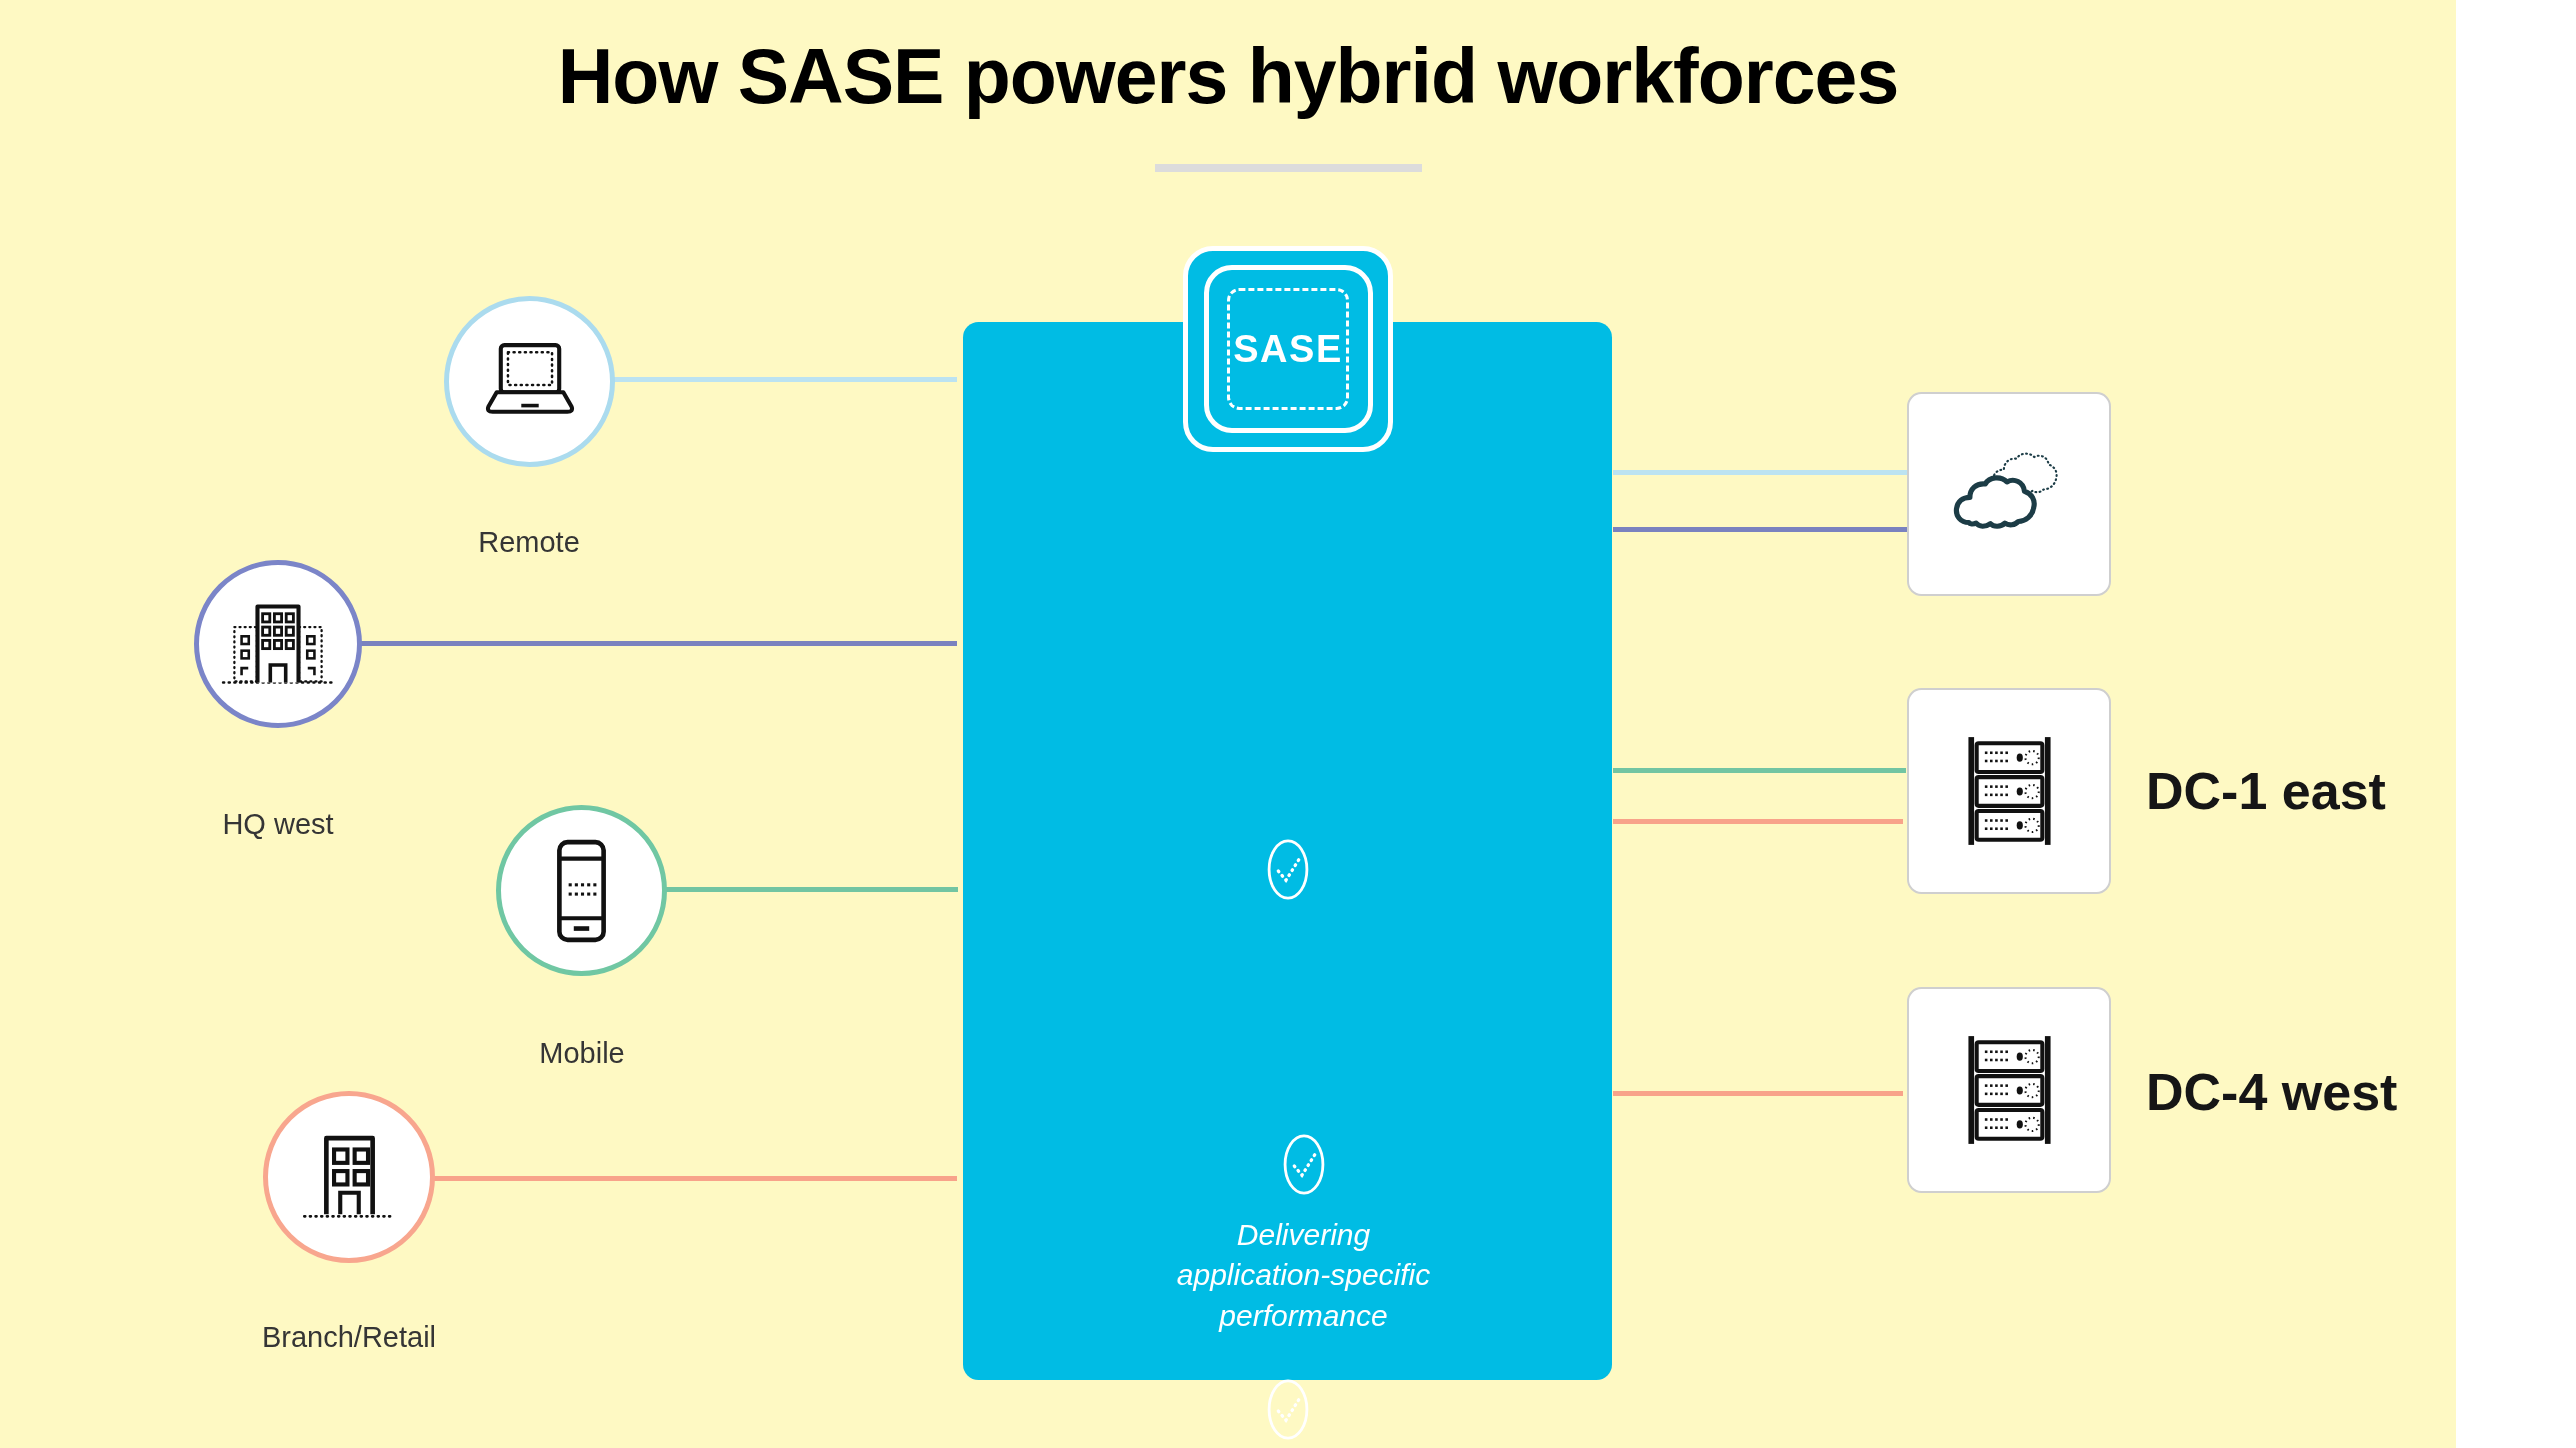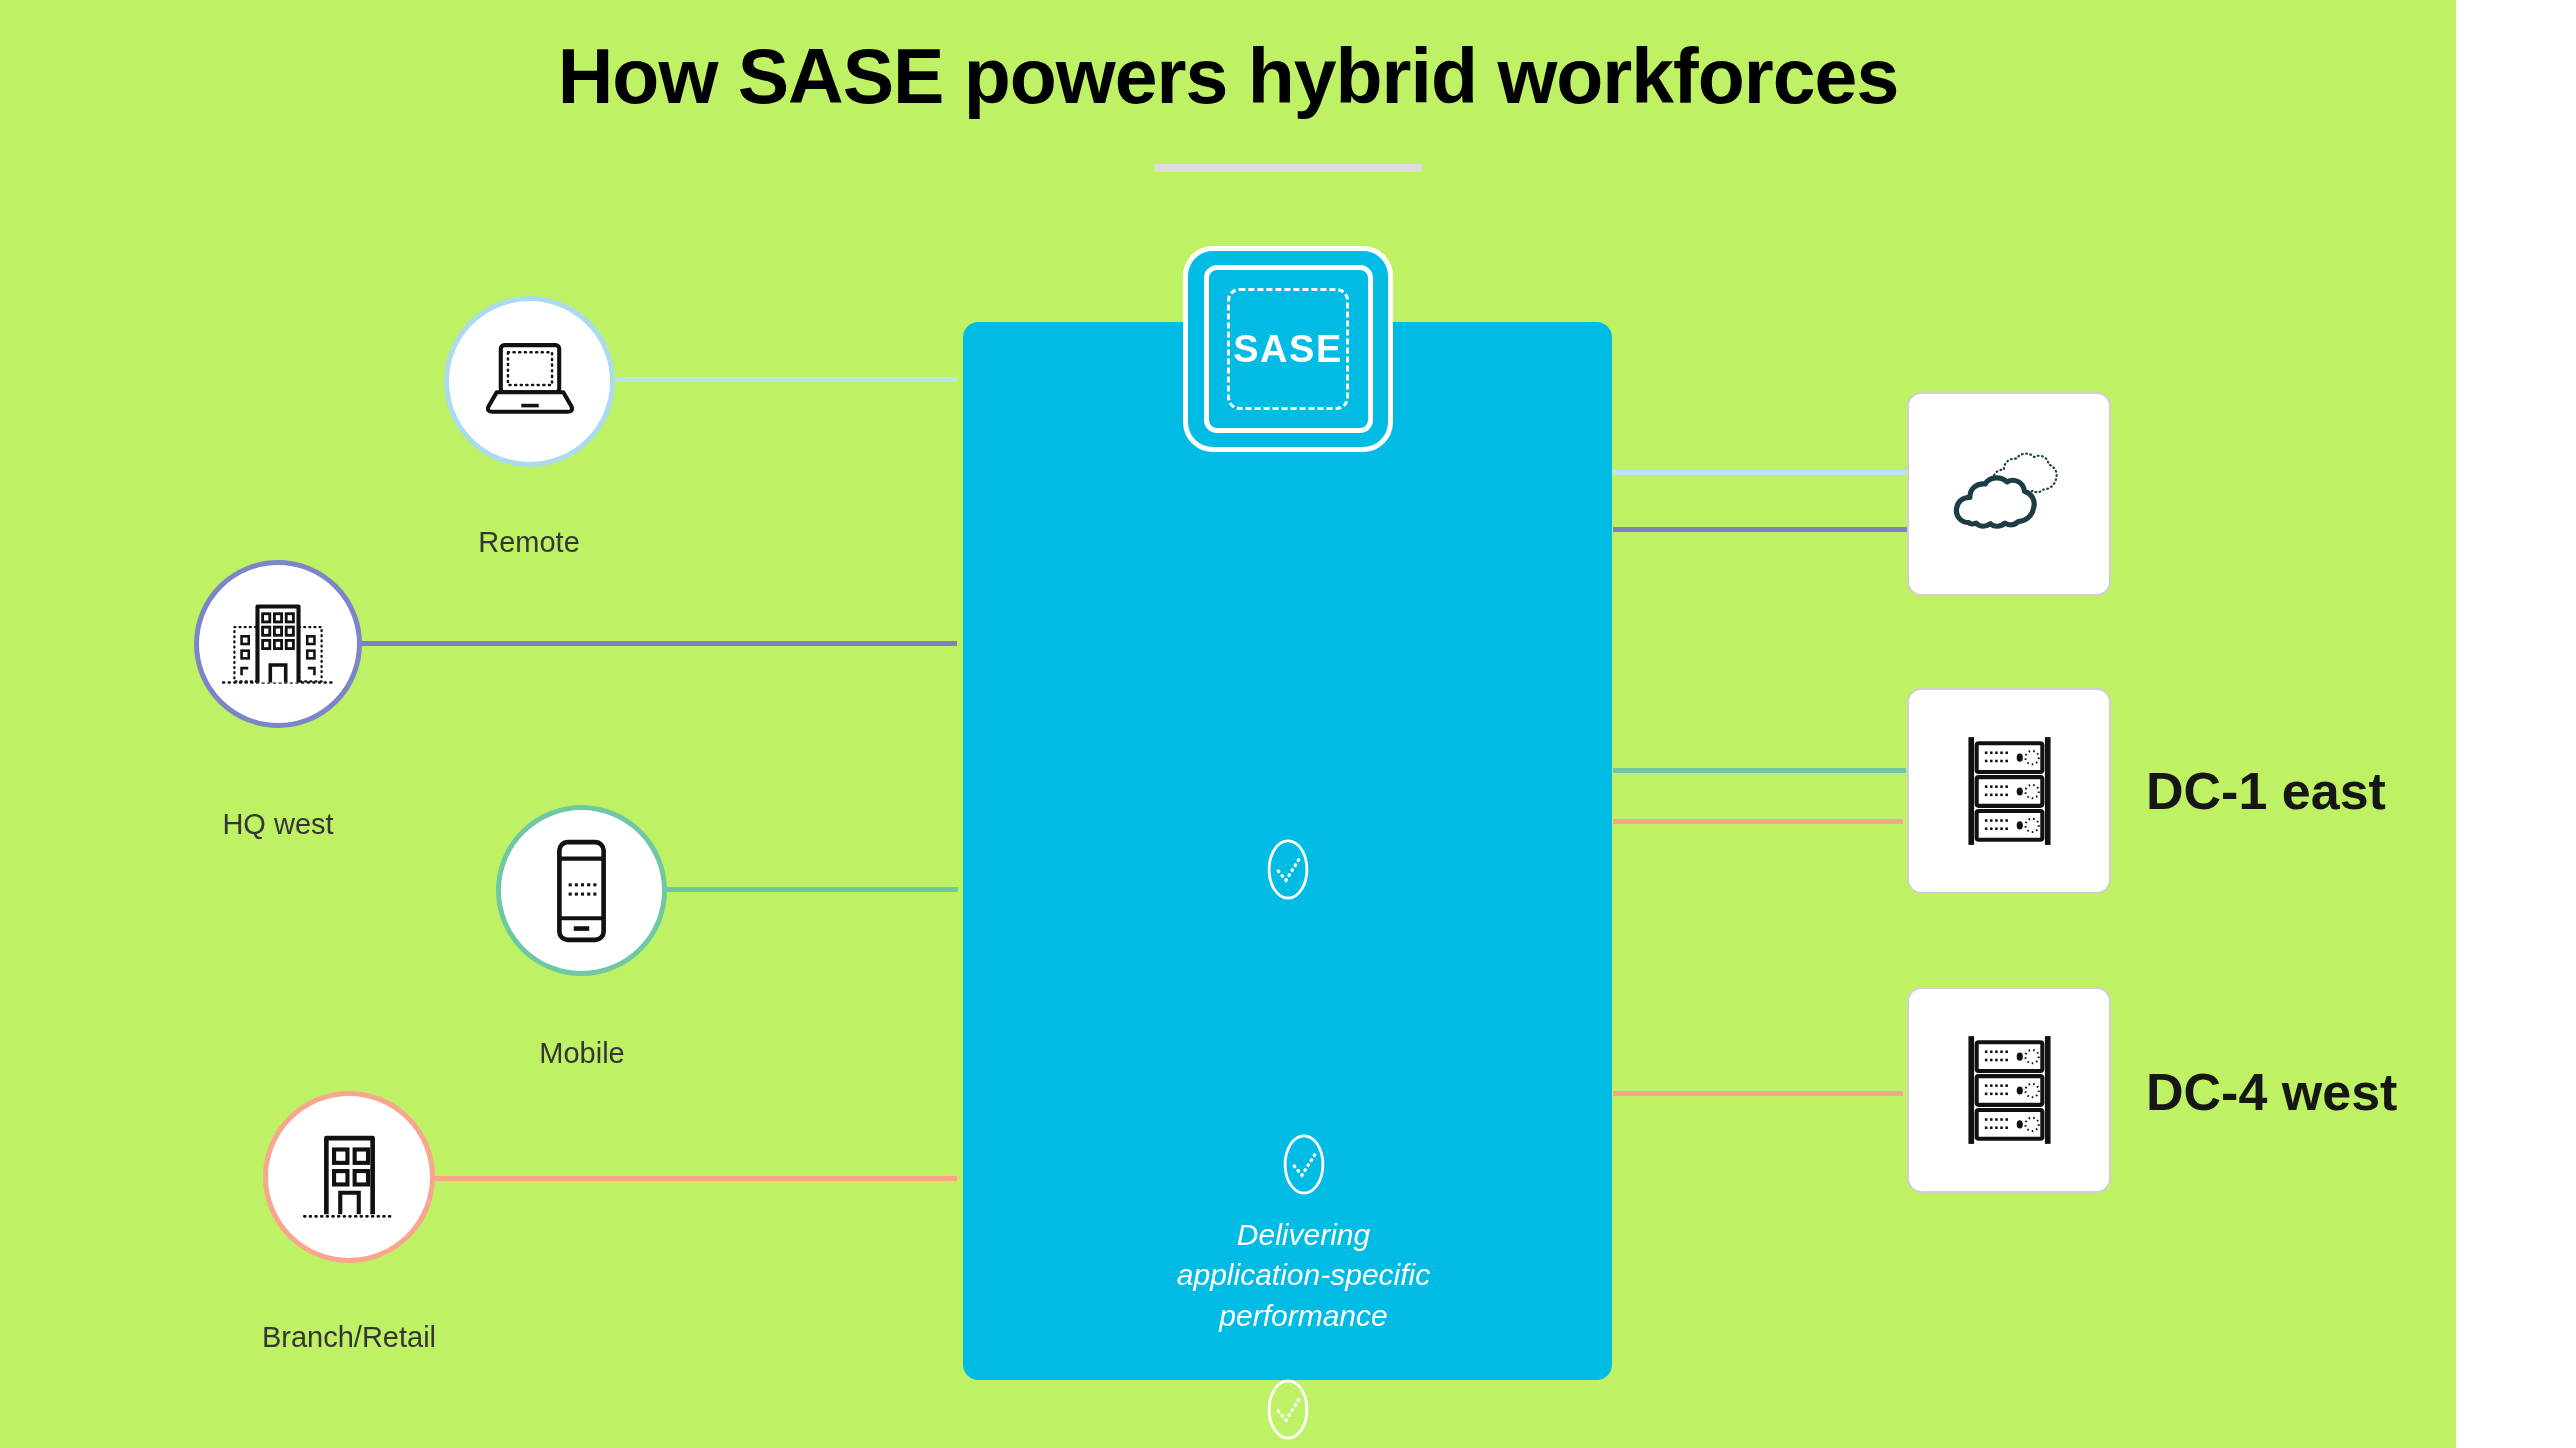--- a/index.html
+++ b/index.html
@@ -1,33 +1,33 @@
 <!DOCTYPE html>
 <html style="font-size:8.2px"><head>
 <meta charset="utf-8">
 <style>
   * { margin:0; padding:0; box-sizing:border-box; }
   html,body { background:#ffffff; }
   body { font-family:"Liberation Sans", sans-serif; }
-  .canvas { position:relative; width:2456px; height:1449px; background:#bef264; overflow:hidden; }
+  .canvas { position:relative; width:2456px; height:1449px; background:#fef9c3; overflow:hidden; }
 
   
   .title { position:absolute; left:0; top:32px; width:100%; text-align:center;
            font-size:77px; font-weight:800; letter-spacing:-1px; color:#000000; }
   .title-underline { position:absolute; left:1155px; top:164px; width:267px; height:8.2px; background:#dcdcdc; }
 
   
   .panel { position:absolute; left:963px; top:322px; width:649px; height:1058px;
            background:#00bce4; border-radius:15.5px; }
 
   
   .badge { position:absolute; left:1183px; top:246px; width:210px; height:206px;
            background:#00bce4; border:5.2px solid #ffffff; border-radius:30px; }
   .badge-inner { position:absolute; left:15.5px; top:14.4px; right:15.5px; bottom:14.4px;
-                 border:5.2px solid #ffffff; border-radius:13px; }
+                 border:5.2px solid #ffffff; border-radius:28px; }
   .badge-dashed { position:absolute; left:18.5px; top:17.5px; right:18.5px; bottom:17.5px;
                   border:3.6px dashed #ffffff; border-radius:12.4px;
                   display:flex; align-items:center; justify-content:center; }
   .badge-label { font-size:38px; font-weight:700; color:#ffffff; letter-spacing:1.5px; }
 
   
   .feature { position:absolute; left:994px; width:587px; text-align:center; color:#ffffff; }
   .feature .check { display:block; margin:0 auto 17.5px auto; }
   .feature .txt { font-size:30px; font-style:italic; line-height:1.36; white-space:pre-line; }
   .f1 { top:515px; }

